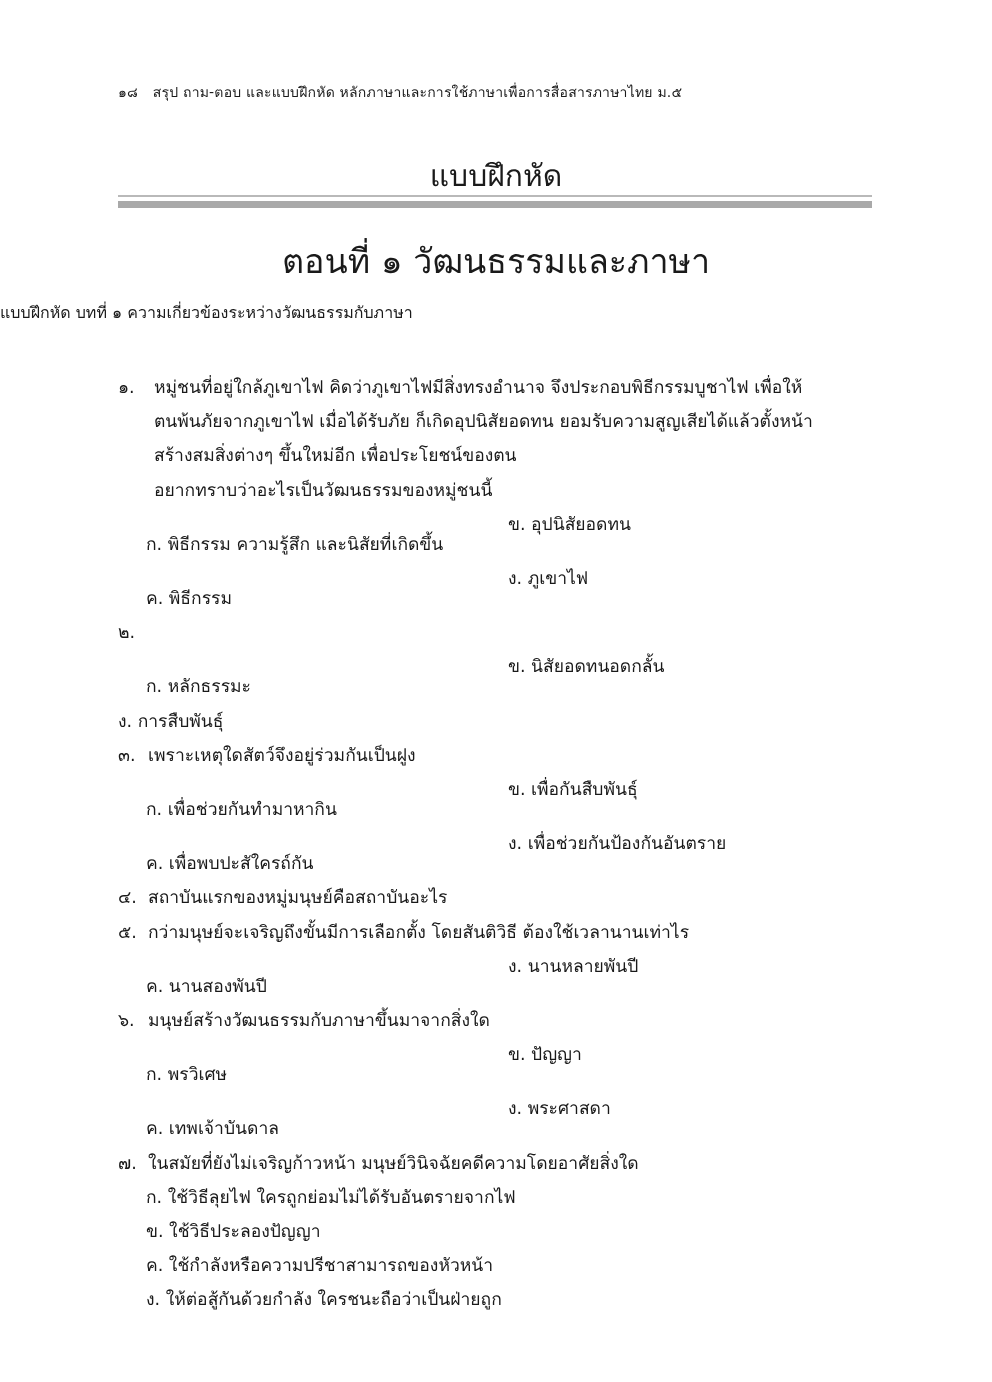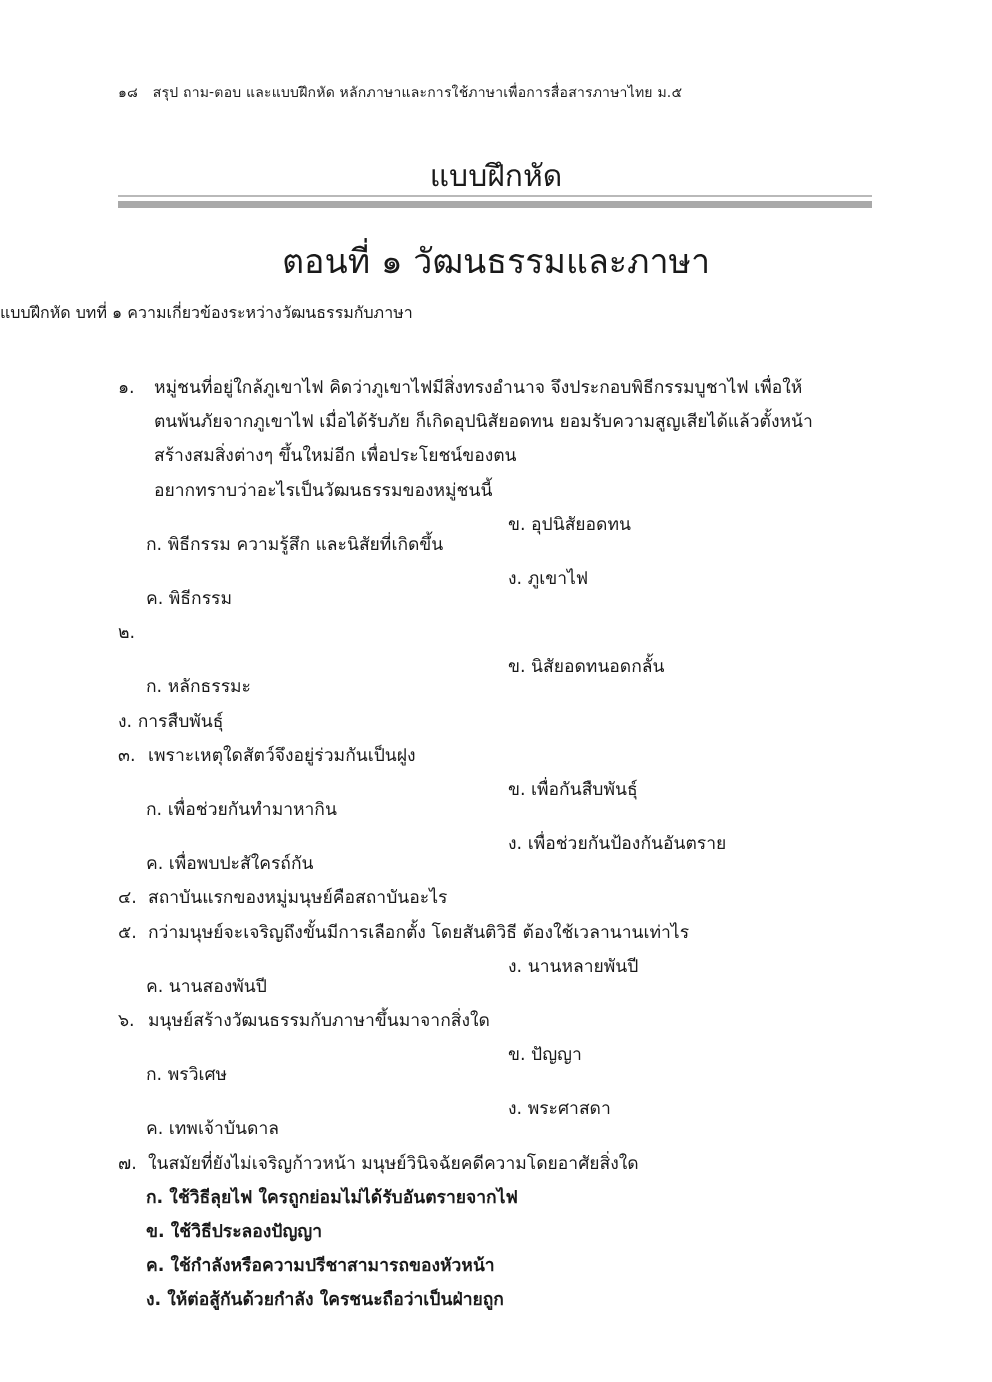--- a/index.html
+++ b/index.html
@@ -99,21 +99,20 @@
     .opt.left {
       width: 362px;
       padding-left: 28px;
       margin-top: 20px;
     }
     .opt.right {
       padding-left: 0;
     }
     .opt.single {
       padding-left: 28px;
-      font-weight: bold;
     }
   </style>
 </head>
 <body>
 
 <div class="page-header">
   <span class="page-num">๑๘</span>
   <span>สรุป ถาม-ตอบ และแบบฝึกหัด หลักภาษาและการใช้ภาษาเพื่อการสื่อสารภาษาไทย ม.๕</span>
 </div>
 

